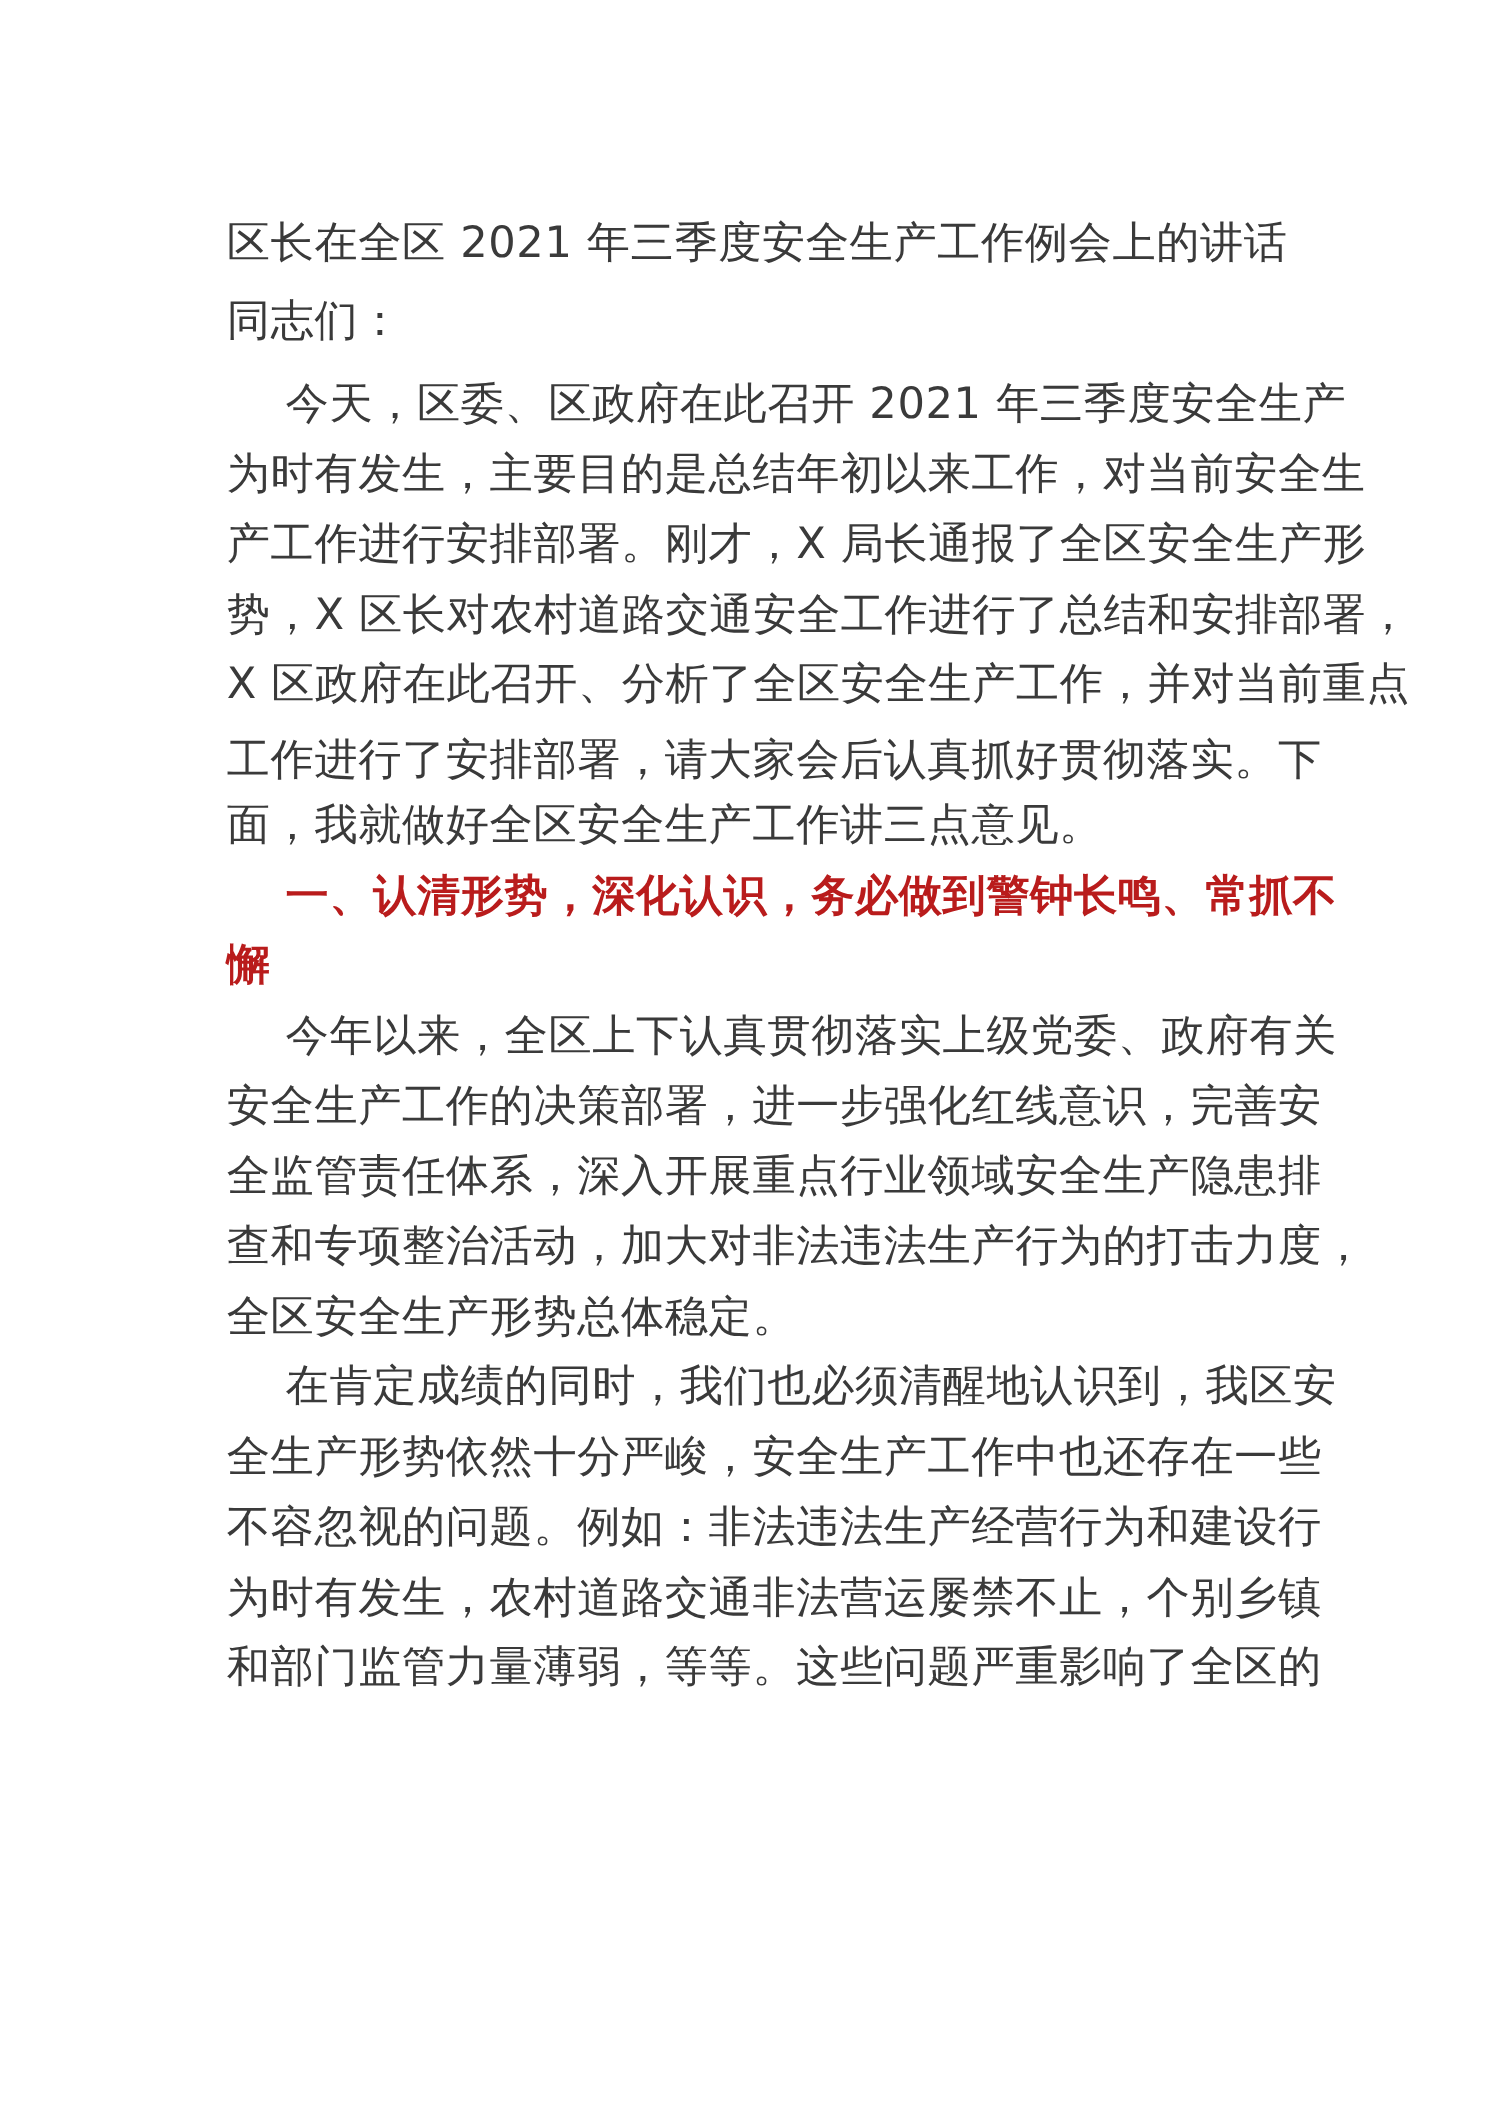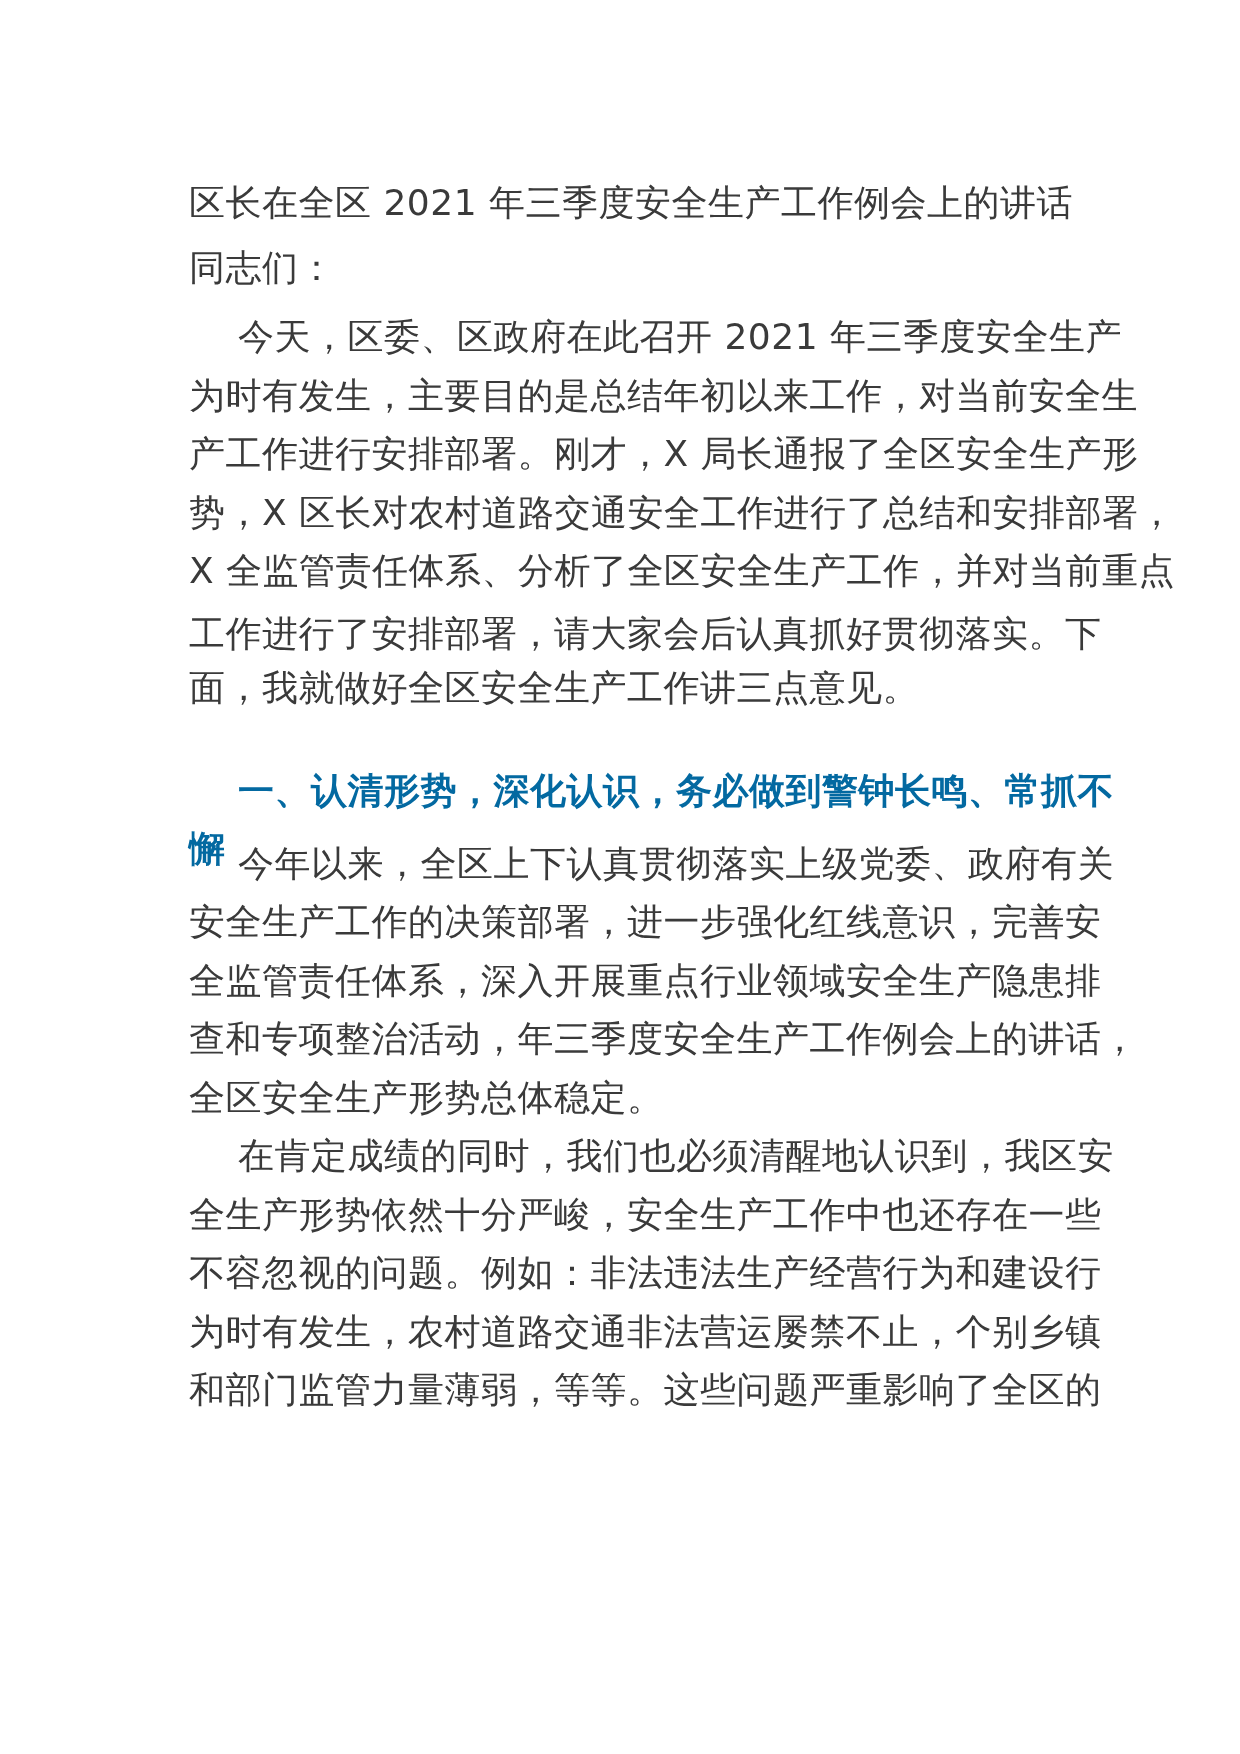--- a/index.html
+++ b/index.html
@@ -1,43 +1,43 @@
 <!DOCTYPE html>
 <html><head>
 <meta charset="utf-8">
 <style>
   html, body { margin: 0; padding: 0; background: #ffffff; }
   body { width: 1240px; height: 1754px; position: relative; overflow: hidden;
          font-family: "DejaVu Sans", "Liberation Sans", sans-serif; color: #3a3a3a; }
   .page { position: absolute; left: 189px; top: 0; width: 900px; }
   .line { position: absolute; left: 0; white-space: nowrap; font-size: 36px; line-height: 40px; letter-spacing: 0.5px; }
-  .bold { font-weight: bold; color: #0369a1; margin-top: 44px; }
+  .bold { font-weight: bold; color: #b91c1c; }
 </style>
 </head>
 <body>
 
 <div class="page">
   <div class="line" style="top:183px">区长在全区 2021 年三季度安全生产工作例会上的讲话</div>
   <div class="line" style="top:248px">同志们：</div>
 
   <div class="line" style="top:317px;left:49px">今天，区委、区政府在此召开 2021 年三季度安全生产</div>
   <div class="line" style="top:376px">为时有发生，主要目的是总结年初以来工作，对当前安全生</div>
   <div class="line" style="top:434px">产工作进行安排部署。刚才，X 局长通报了全区安全生产形</div>
   <div class="line" style="top:493px">势，X 区长对农村道路交通安全工作进行了总结和安排部署，</div>
-  <div class="line" style="top:551px">X 全监管责任体系、分析了全区安全生产工作，并对当前重点</div>
+  <div class="line" style="top:551px">X 区政府在此召开、分析了全区安全生产工作，并对当前重点</div>
   <div class="line" style="top:614px">工作进行了安排部署，请大家会后认真抓好贯彻落实。下</div>
   <div class="line" style="top:668px">面，我就做好全区安全生产工作讲三点意见。</div>
 
   <div class="line bold" style="top:727px;left:49px">一、认清形势，深化认识，务必做到警钟长鸣、常抓不</div>
   <div class="line bold" style="top:785px">懈</div>
 
   <div class="line" style="top:844px;left:49px">今年以来，全区上下认真贯彻落实上级党委、政府有关</div>
   <div class="line" style="top:902px">安全生产工作的决策部署，进一步强化红线意识，完善安</div>
   <div class="line" style="top:961px">全监管责任体系，深入开展重点行业领域安全生产隐患排</div>
-  <div class="line" style="top:1019px">查和专项整治活动，年三季度安全生产工作例会上的讲话，</div>
+  <div class="line" style="top:1019px">查和专项整治活动，加大对非法违法生产行为的打击力度，</div>
   <div class="line" style="top:1078px">全区安全生产形势总体稳定。</div>
 
   <div class="line" style="top:1136px;left:49px">在肯定成绩的同时，我们也必须清醒地认识到，我区安</div>
   <div class="line" style="top:1195px">全生产形势依然十分严峻，安全生产工作中也还存在一些</div>
   <div class="line" style="top:1253px">不容忽视的问题。例如：非法违法生产经营行为和建设行</div>
   <div class="line" style="top:1312px">为时有发生，农村道路交通非法营运屡禁不止，个别乡镇</div>
   <div class="line" style="top:1370px">和部门监管力量薄弱，等等。这些问题严重影响了全区的</div>
 </div>
 
 </body></html>

